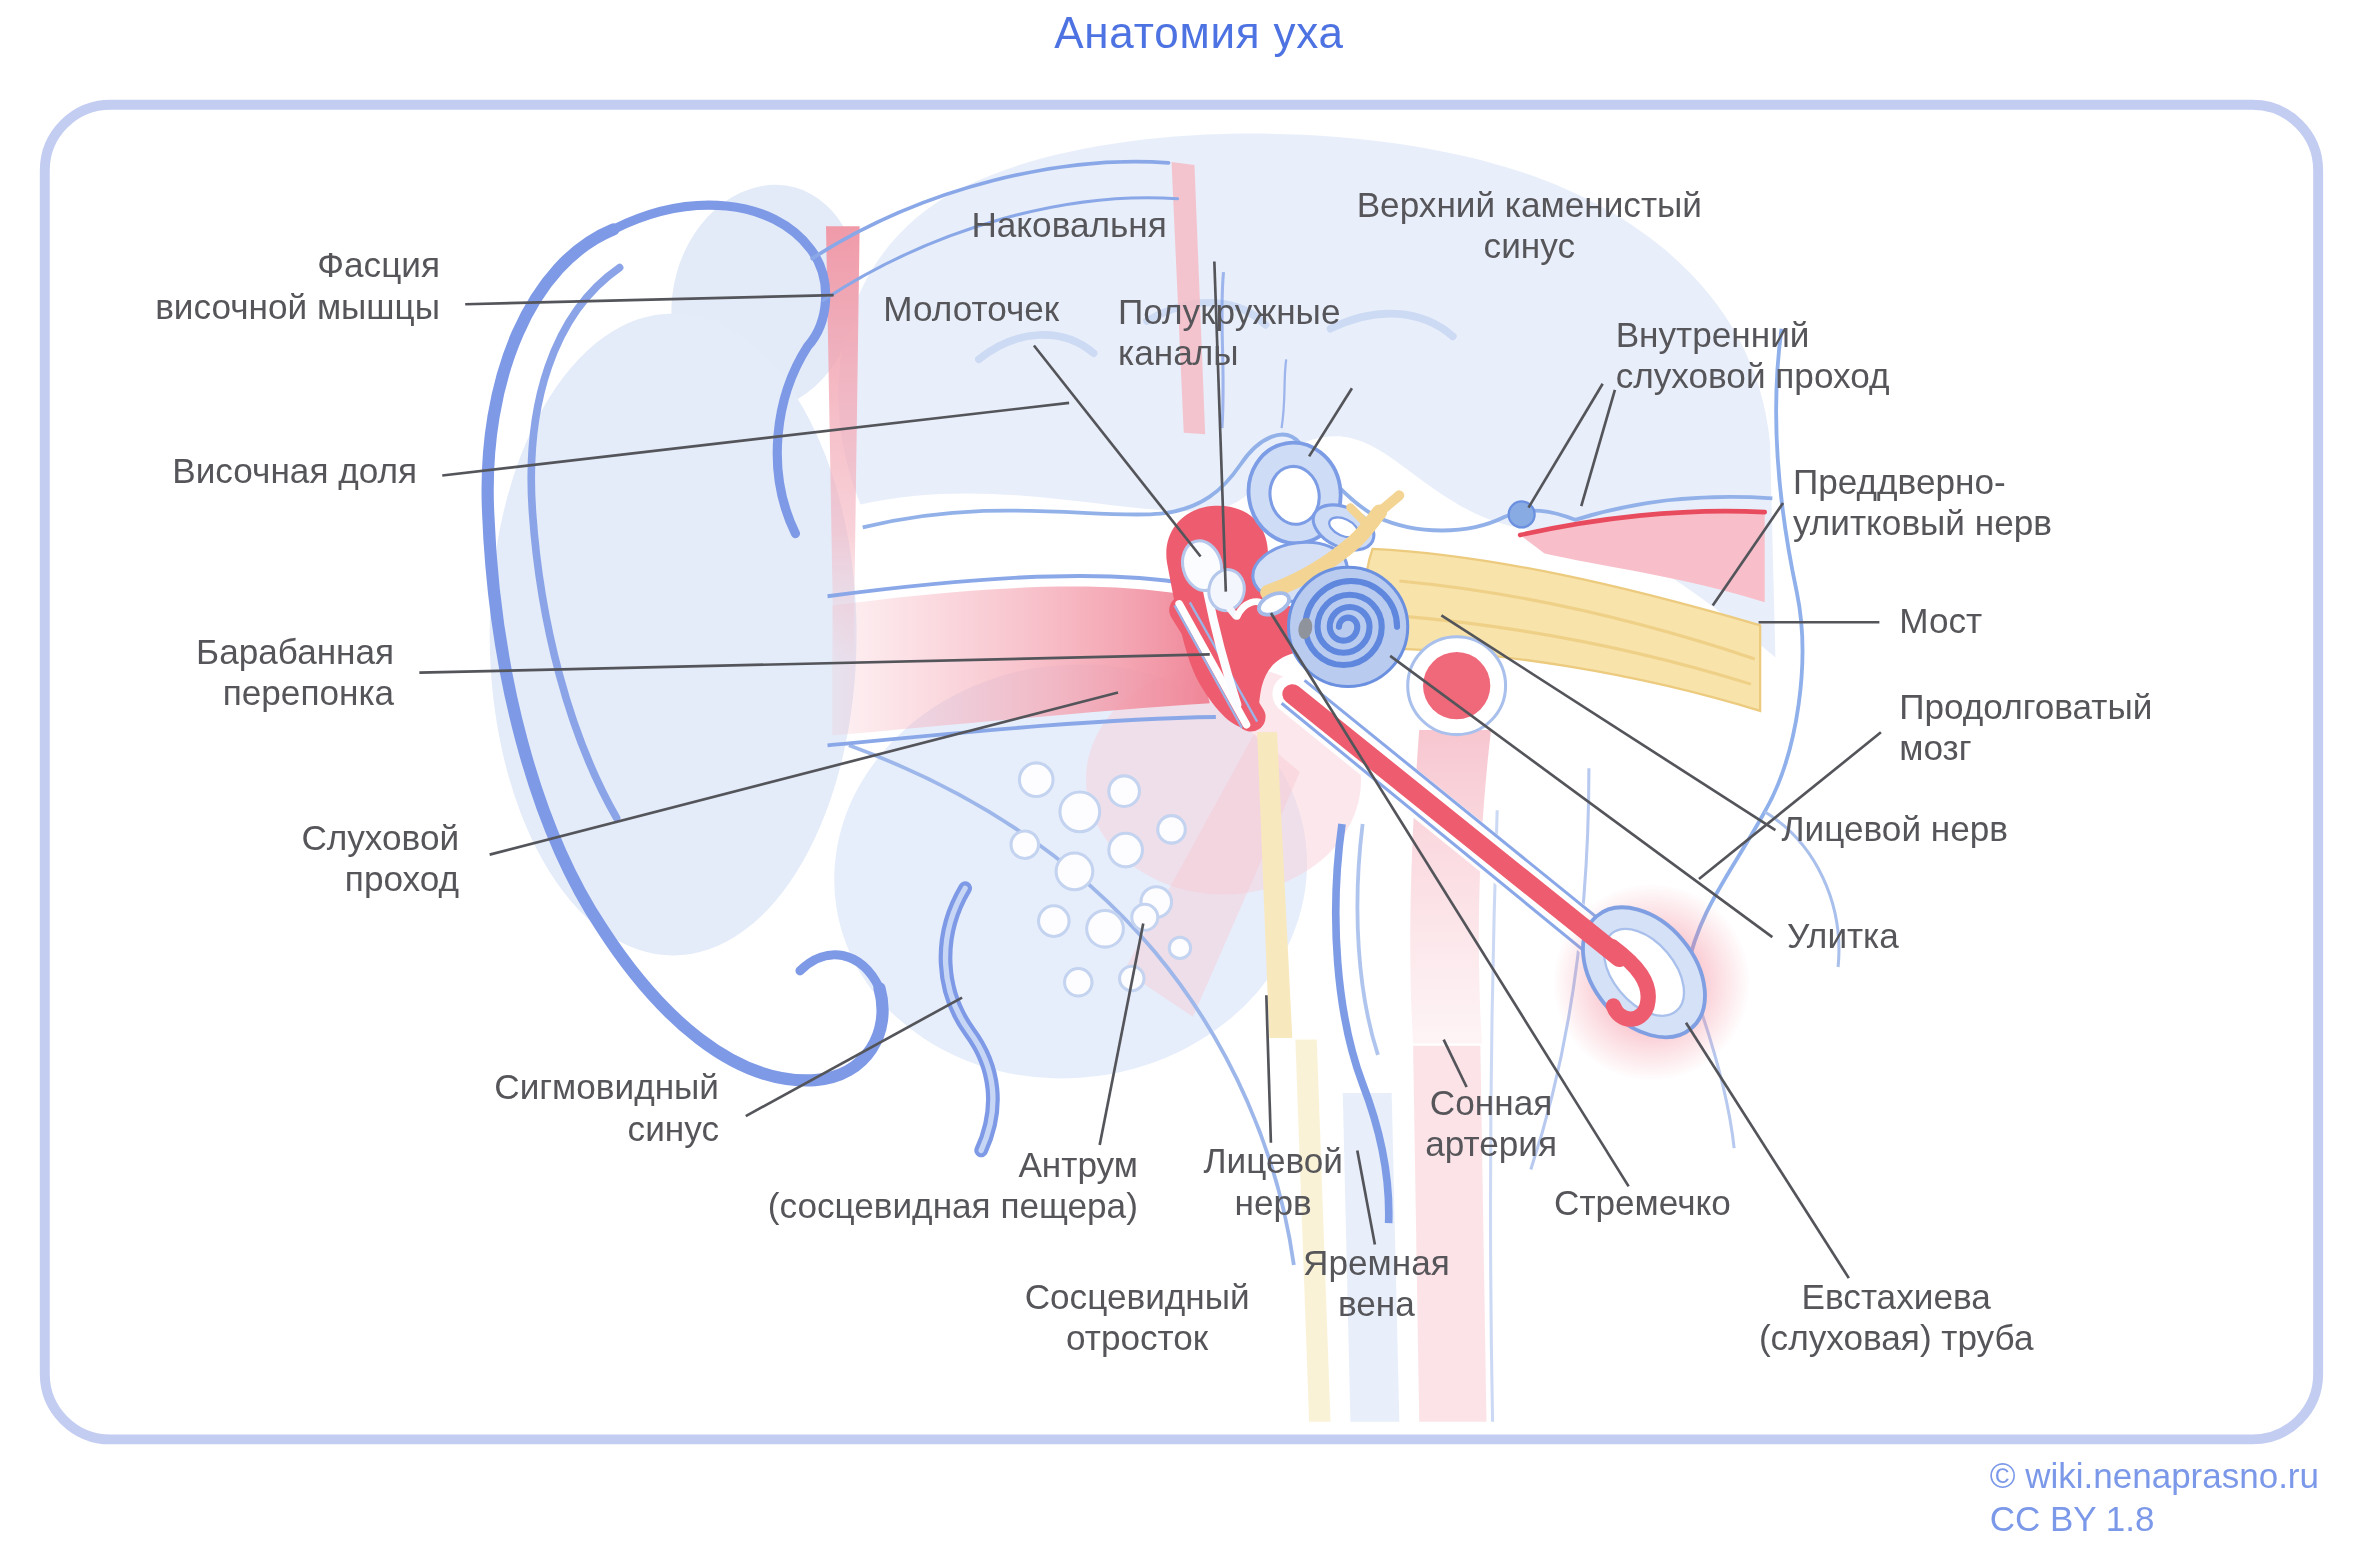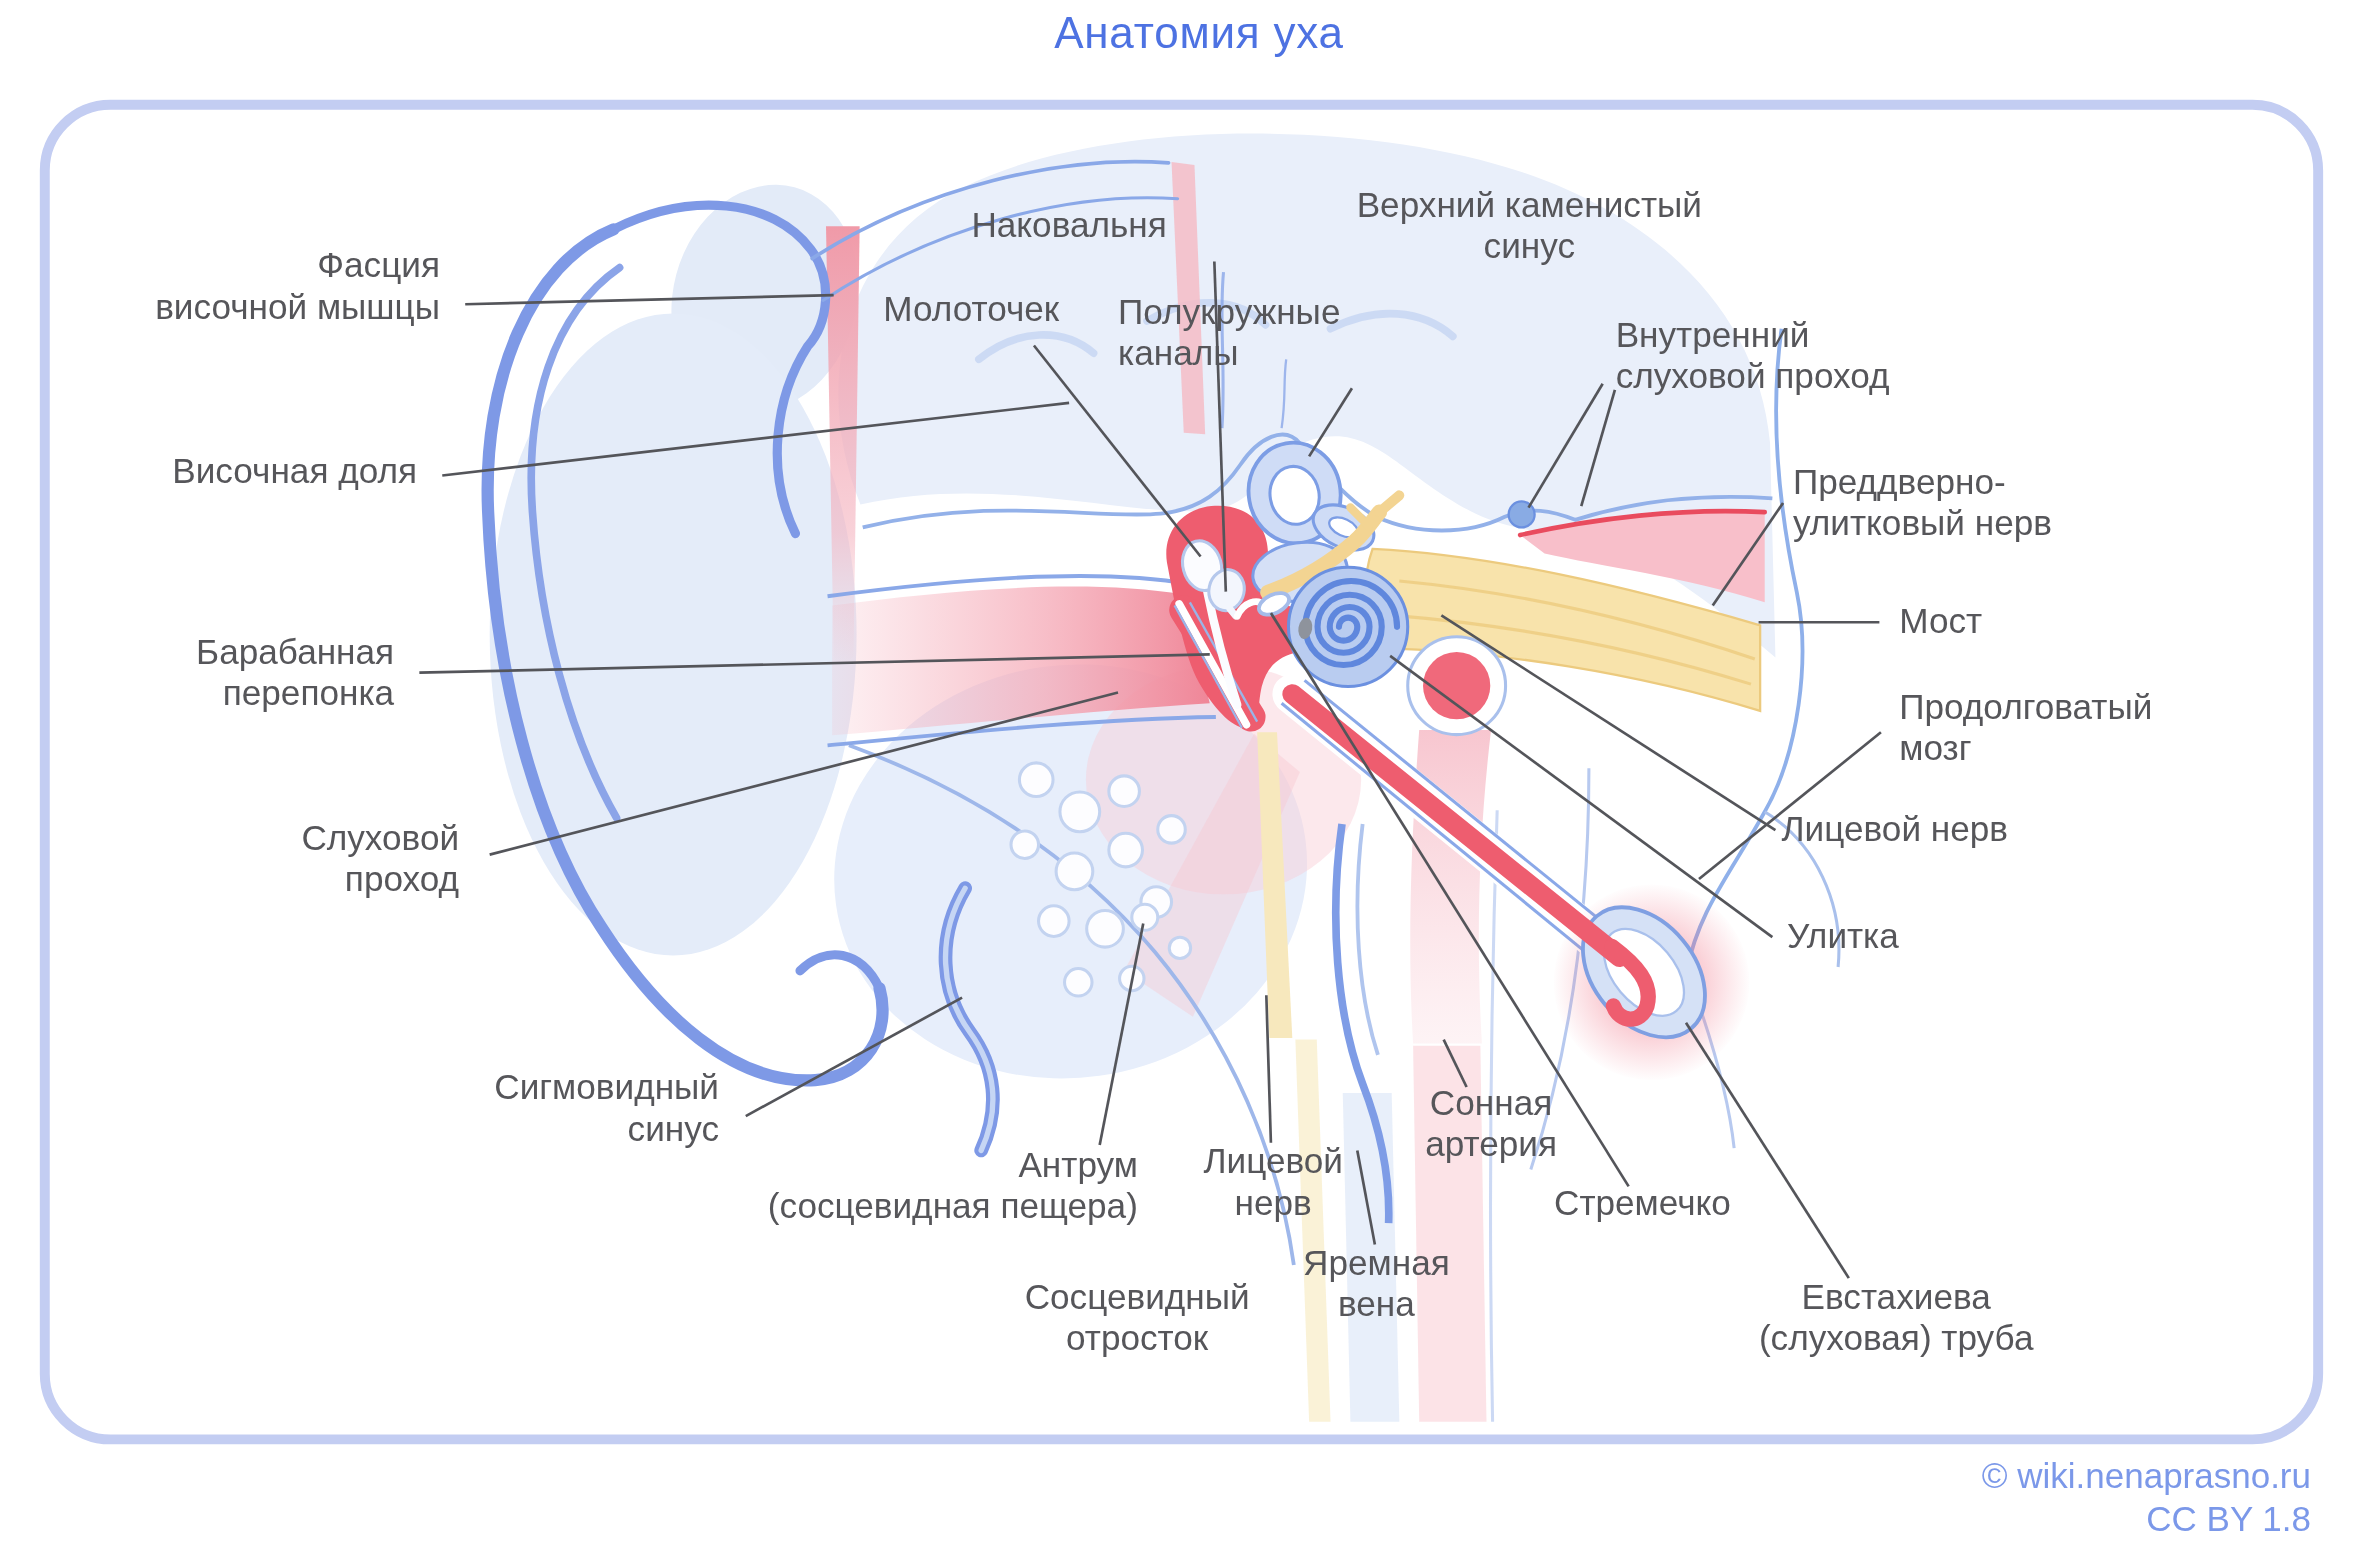--- a/index.html
+++ b/index.html
@@ -1,21 +1,21 @@
 <!DOCTYPE html>
 <html style="font-size:12.2px"><head>
 <meta charset="utf-8">
 <style>
   html,body{margin:0;padding:0;background:#ffffff;}
   .page{position:relative;width:2366px;height:1564px;background:#ffffff;overflow:hidden;
         font-family:"Liberation Sans", sans-serif;}
   .title{position:absolute;top:7.6px;left:16px;width:100%;text-align:center;
          font-size:44px;font-weight:normal;color:#4d72e2;letter-spacing:0.8px;}
   .figure-svg{position:absolute;top:0;left:0;width:2366px;height:1564px;}
-  .footer{position:absolute;right:55px;top:1454px;text-align:right;color:#7b98e9;
+  .footer{position:absolute;right:47px;top:1454px;text-align:left;color:#7b98e9;
           font-size:35px;line-height:43px;}
   .leader{stroke:#54555a;stroke-width:3.5;fill:none;}
   .lbl{fill:#56565a;font-size:46px;font-family:"Liberation Sans", sans-serif;}
 </style>
 </head>
 <body>
 
 <div class="page">
 
   <div class="title">Анатомия уха</div>

